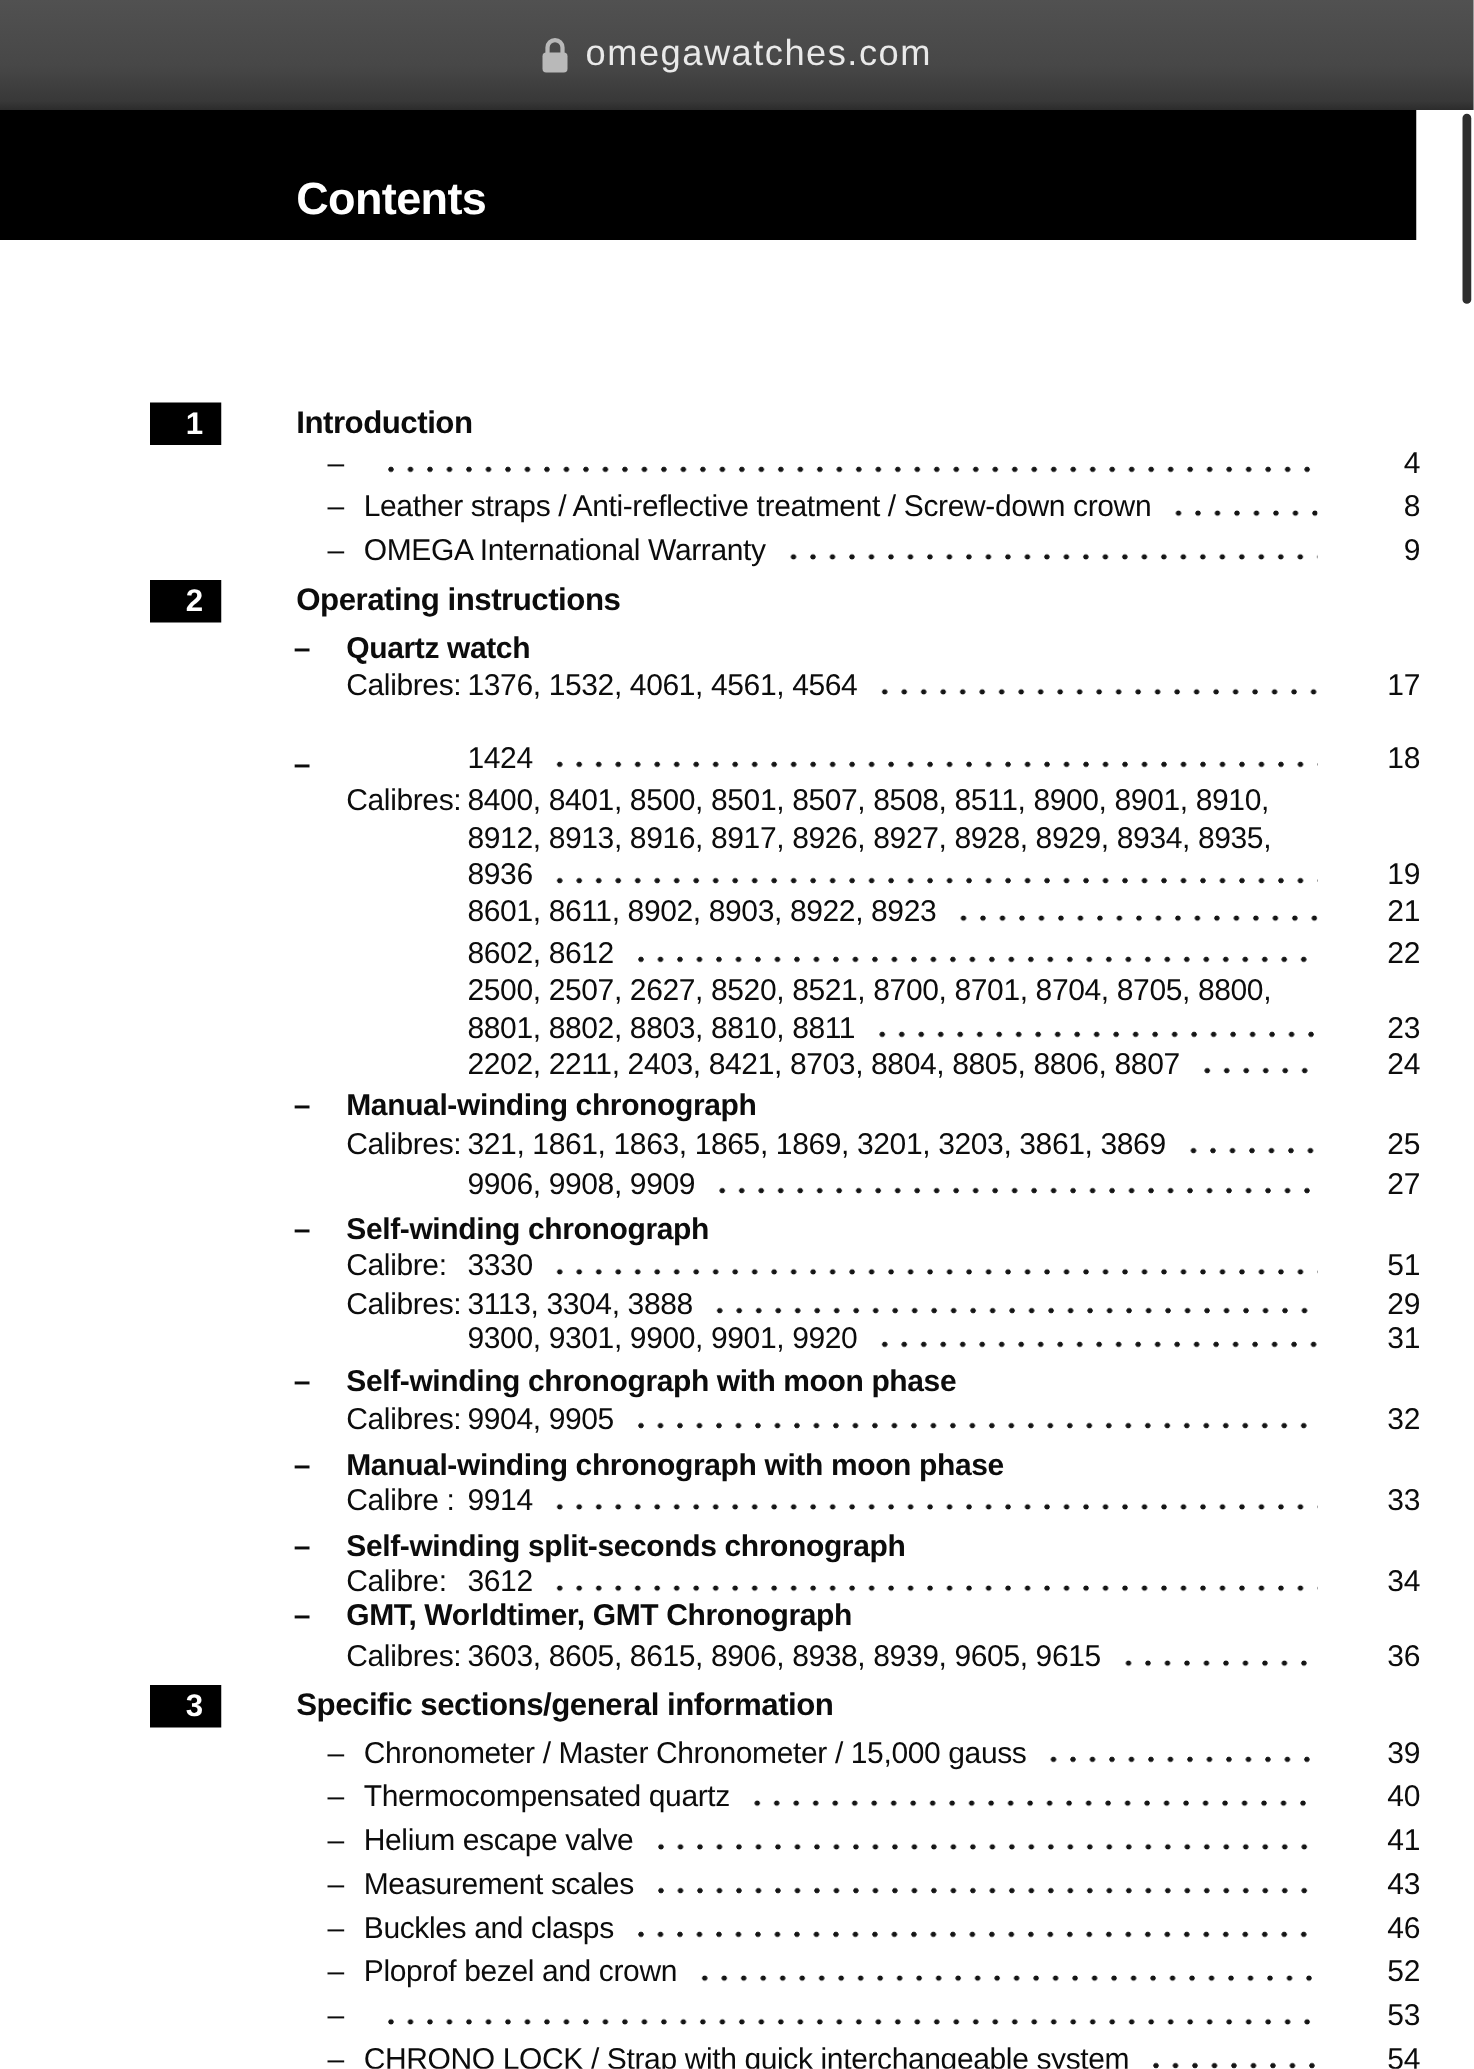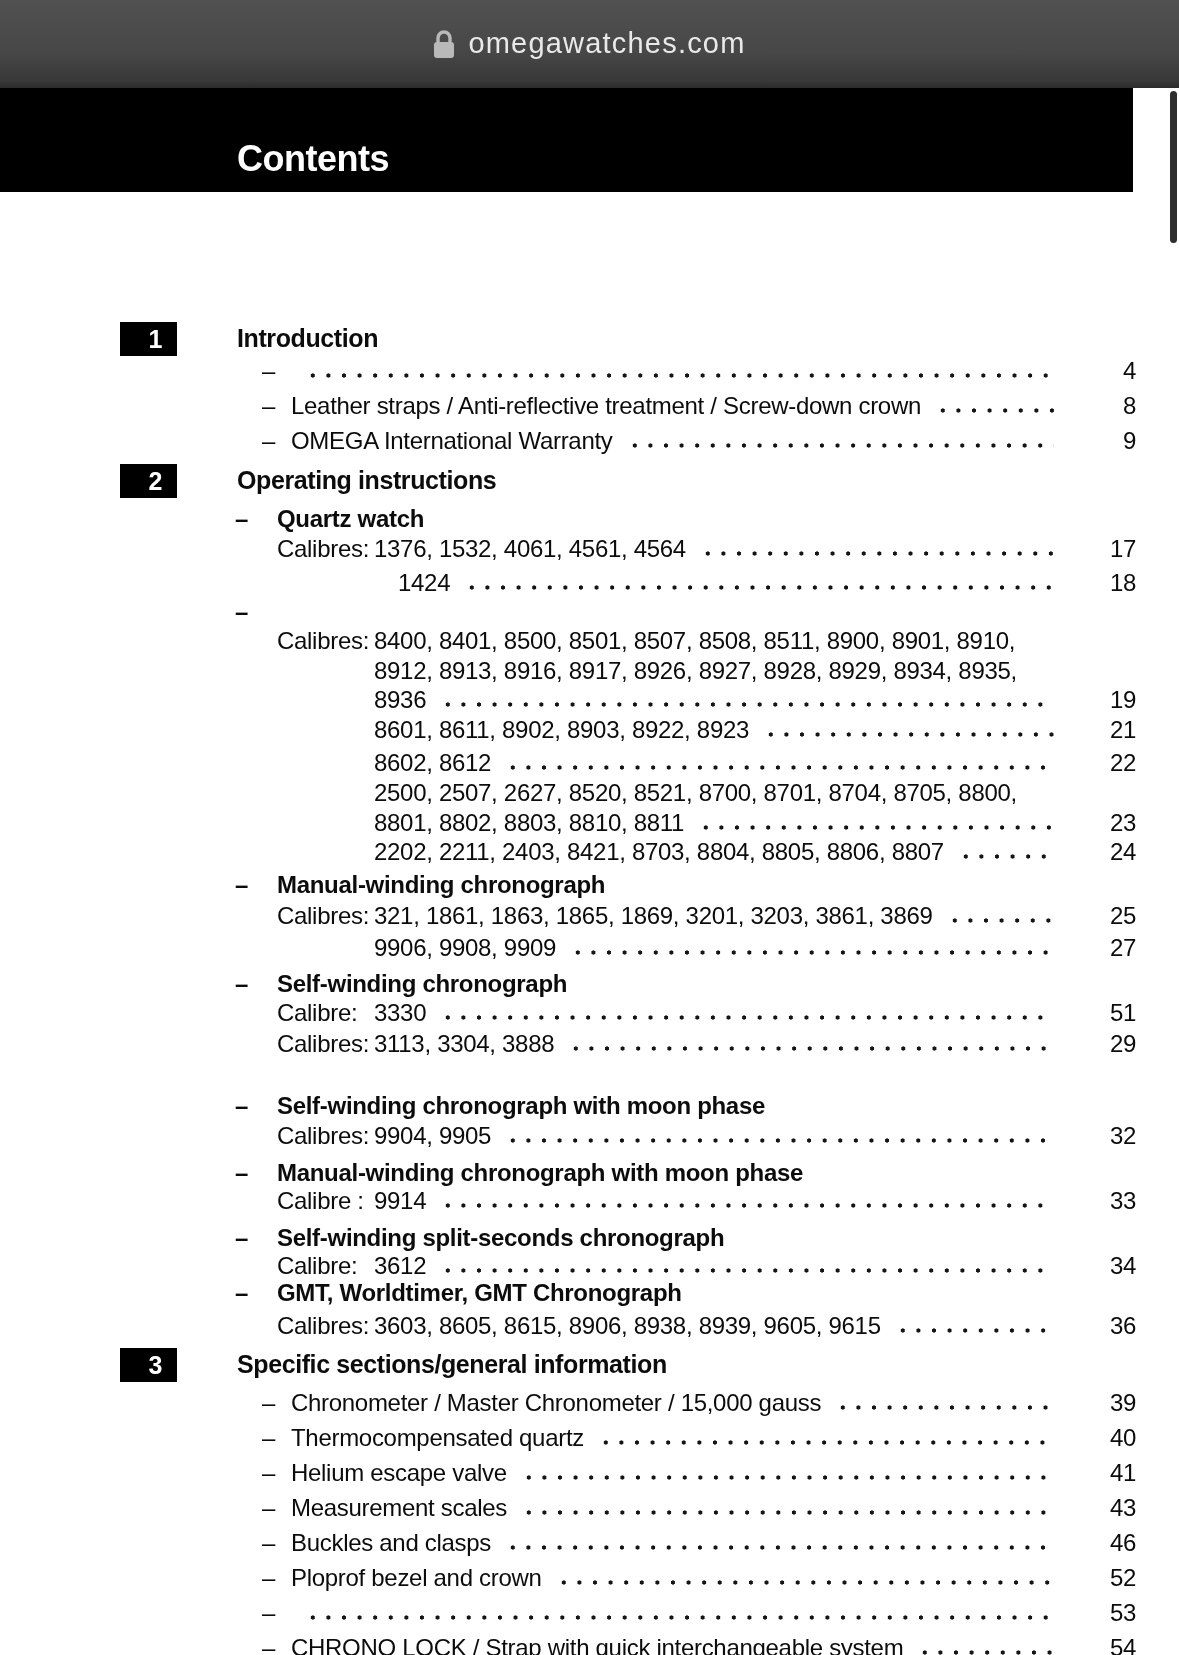--- a/index.html
+++ b/index.html
@@ -114,21 +114,21 @@
       <div class="row item" style="top: 416px;">
         <span class="dash">–</span>
         <span class="rowtext">Quartz watch</span>
       </div>
       <div class="row cal" style="top: 446px;">
         <span class="callabel">Calibres:</span>
         <span class="rowtext">1376, 1532, 4061, 4561, 4564</span>
         <span class="leader"></span>
         <span class="pagenum">17</span>
       </div>
-      <div class="row calcont" style="top: 480px; margin-left: 24px;">
+      <div class="row calcont" style="top: 504px;">
         <span class="rowtext">1424</span>
         <span class="leader"></span>
         <span class="pagenum">18</span>
       </div>
       <div class="row item" style="top: 509px;">
         <span class="dash">–</span>
       </div>
       <div class="row cal" style="top: 538px;">
         <span class="callabel">Calibres:</span>
         <span class="rowtext">8400, 8401, 8500, 8501, 8507, 8508, 8511, 8900, 8901, 8910,</span>
@@ -188,20 +188,25 @@
         <span class="rowtext">3330</span>
         <span class="leader"></span>
         <span class="pagenum">51</span>
       </div>
       <div class="row cal" style="top: 941px;">
         <span class="callabel">Calibres:</span>
         <span class="rowtext">3113, 3304, 3888</span>
         <span class="leader"></span>
         <span class="pagenum">29</span>
       </div>
+      <div class="row calcont" style="top: 968px;">
+        <span class="rowtext">9300, 9301, 9900, 9901, 9920</span>
+        <span class="leader"></span>
+        <span class="pagenum">31</span>
+      </div>
       <div class="row item" style="top: 1003px;">
         <span class="dash">–</span>
         <span class="rowtext">Self-winding chronograph with moon phase</span>
       </div>
       <div class="row cal" style="top: 1033px;">
         <span class="callabel">Calibres:</span>
         <span class="rowtext">9904, 9905</span>
         <span class="leader"></span>
         <span class="pagenum">32</span>
       </div>

